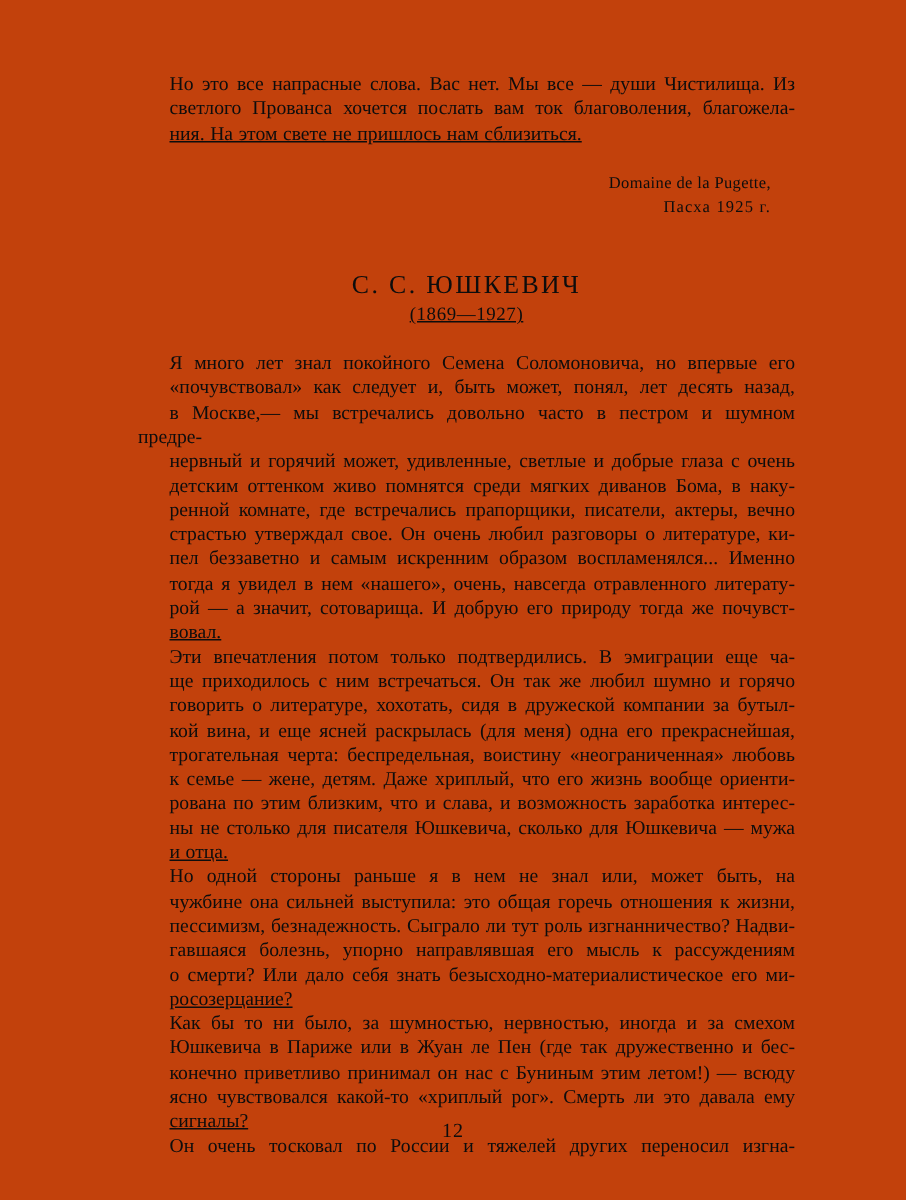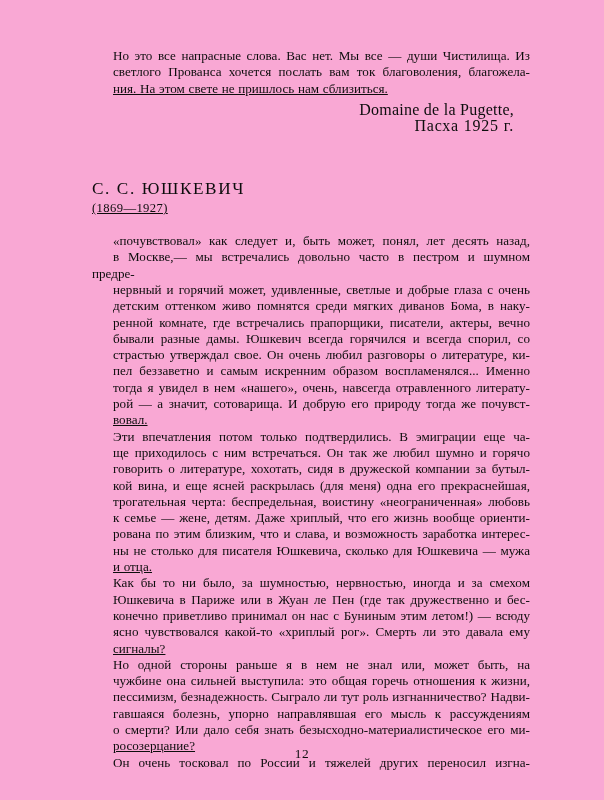--- a/index.html
+++ b/index.html
@@ -13,21 +13,21 @@
     background: #ffffff;
     font-family: "Liberation Serif", "DejaVu Serif", serif;
     color: #0d0d0d;
     overflow: hidden;
   }
 
   .page {
     position: relative;
     width: 604px;
     height: 800px;
-    background: #f9a8d4;
+    background: #c2410c;
     box-sizing: border-box;
     padding: 48px 74px 0 92px;
   }
 
   .text-block {
     font-size: 13.1px;
     line-height: 16.3px;
     text-align: justify;
     text-justify: inter-word;
     letter-spacing: 0.02px;
@@ -36,42 +36,42 @@
   }
 
   .para {
     margin: 0;
     text-indent: 21px;
     text-align: justify;
   }
 
   
   .signature {
-    margin-top: 5px;
+    margin-top: 17px;
     margin-right: 16px;
     text-align: right;
-    font-size: 16px;
+    font-size: 11px;
     line-height: 16.6px;
   }
   .signature .sig-line {
     display: block;
     white-space: nowrap;
   }
   .signature .sig-place {
     letter-spacing: 0.25px;
   }
   .signature .sig-date {
     letter-spacing: 0.8px;
   }
 
   
   .heading-wrap {
-    margin-top: 44px;
+    margin-top: 33px;
     margin-bottom: 17px;
-    text-align: left;
+    text-align: center;
   }
   .heading-title {
     display: block;
     font-size: 17.2px;
     letter-spacing: 1.6px;
     line-height: 20px;
     font-weight: normal;
     margin: 0;
   }
   .heading-dates {
@@ -133,60 +133,60 @@
   </div>
 
   <div class="heading-wrap">
     <h1 class="heading-title">С. С. ЮШКЕВИЧ</h1>
     <span class="heading-dates">(1869—1927)</span>
   </div>
 
   <div class="text-block body-copy">
 
     <p class="para">
+      <span class="jline indented">Я много лет знал покойного Семена Соломоновича, но впервые его</span>
       <span class="jline">«почувствовал» как следует и, быть может, понял, лет десять назад,</span>
       <span class="jline">в Москве,— мы встречались довольно часто в пестром и шумном предре-</span>
       <span class="jline">нервный и горячий может, удивленные, светлые и добрые глаза с очень</span>
       <span class="jline">детским оттенком живо помнятся среди мягких диванов Бома, в наку-</span>
       <span class="jline">ренной комнате, где встречались прапорщики, писатели, актеры, вечно</span>
-      <span class="jline">бывали разные дамы. Юшкевич всегда горячился и всегда спорил, со</span>
       <span class="jline">страстью утверждал свое. Он очень любил разговоры о литературе, ки-</span>
       <span class="jline">пел беззаветно и самым искренним образом воспламенялся... Именно</span>
       <span class="jline">тогда я увидел в нем «нашего», очень, навсегда отравленного литерату-</span>
       <span class="jline">рой — а значит, сотоварища. И добрую его природу тогда же почувст-</span>
       <span class="jline natural">вовал.</span>
     </p>
 
     <p class="para">
       <span class="jline indented">Эти впечатления потом только подтвердились. В эмиграции еще ча-</span>
       <span class="jline">ще приходилось с ним встречаться. Он так же любил шумно и горячо</span>
       <span class="jline">говорить о литературе, хохотать, сидя в дружеской компании за бутыл-</span>
       <span class="jline">кой вина, и еще ясней раскрылась (для меня) одна его прекраснейшая,</span>
       <span class="jline">трогательная черта: беспредельная, воистину «неограниченная» любовь</span>
       <span class="jline">к семье — жене, детям. Даже хриплый, что его жизнь вообще ориенти-</span>
       <span class="jline">рована по этим близким, что и слава, и возможность заработка интерес-</span>
       <span class="jline">ны не столько для писателя Юшкевича, сколько для Юшкевича — мужа</span>
       <span class="jline natural">и отца.</span>
     </p>
 
     <p class="para">
-      <span class="jline indented">Как бы то ни было, за шумностью, нервностью, иногда и за смехом</span>
-      <span class="jline">Юшкевича в Париже или в Жуан ле Пен (где так дружественно и бес-</span>
-      <span class="jline">конечно приветливо принимал он нас с Буниным этим летом!) — всюду</span>
-      <span class="jline">ясно чувствовался какой-то «хриплый рог». Смерть ли это давала ему</span>
-      <span class="jline natural">сигналы?</span>
-    </p>
-
-    <p class="para">
       <span class="jline indented">Но одной стороны раньше я в нем не знал или, может быть, на</span>
       <span class="jline">чужбине она сильней выступила: это общая горечь отношения к жизни,</span>
       <span class="jline">пессимизм, безнадежность. Сыграло ли тут роль изгнанничество? Надви-</span>
       <span class="jline">гавшаяся болезнь, упорно направлявшая его мысль к рассуждениям</span>
       <span class="jline">о смерти? Или дало себя знать безысходно-материалистическое его ми-</span>
       <span class="jline natural">росозерцание?</span>
+    </p>
+
+    <p class="para">
+      <span class="jline indented">Как бы то ни было, за шумностью, нервностью, иногда и за смехом</span>
+      <span class="jline">Юшкевича в Париже или в Жуан ле Пен (где так дружественно и бес-</span>
+      <span class="jline">конечно приветливо принимал он нас с Буниным этим летом!) — всюду</span>
+      <span class="jline">ясно чувствовался какой-то «хриплый рог». Смерть ли это давала ему</span>
+      <span class="jline natural">сигналы?</span>
     </p>
 
     <p class="para">
       <span class="jline indented">Он очень тосковал по России и тяжелей других переносил изгна-</span>
 
     </p>
 
   </div>
 
   <div class="folio">12</div>

